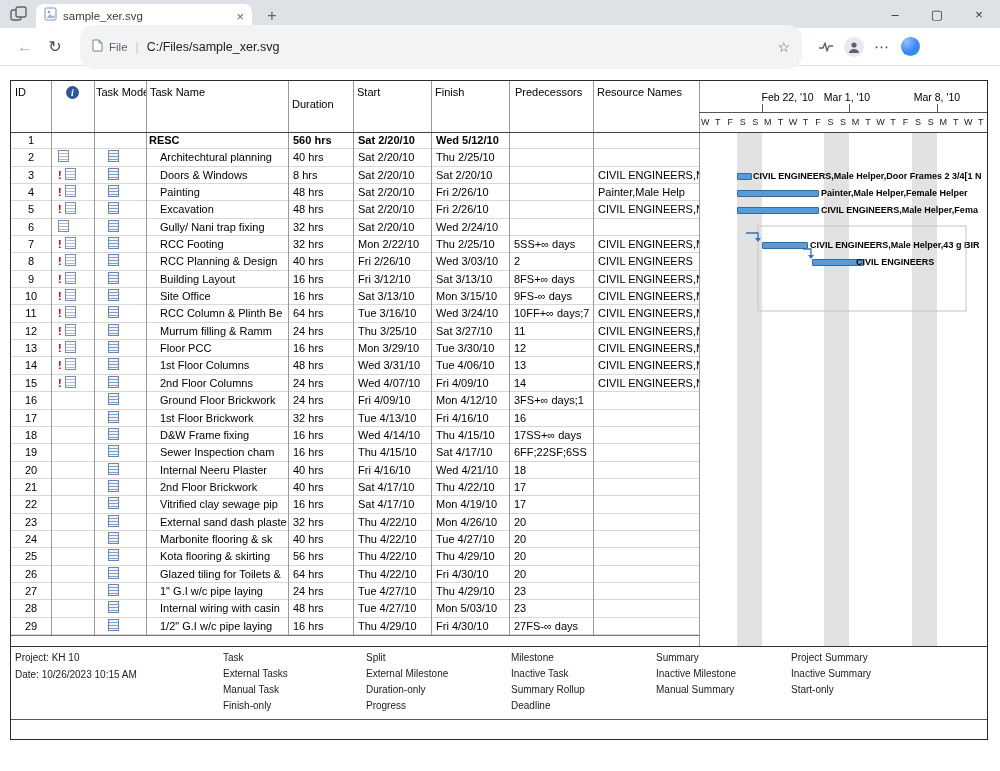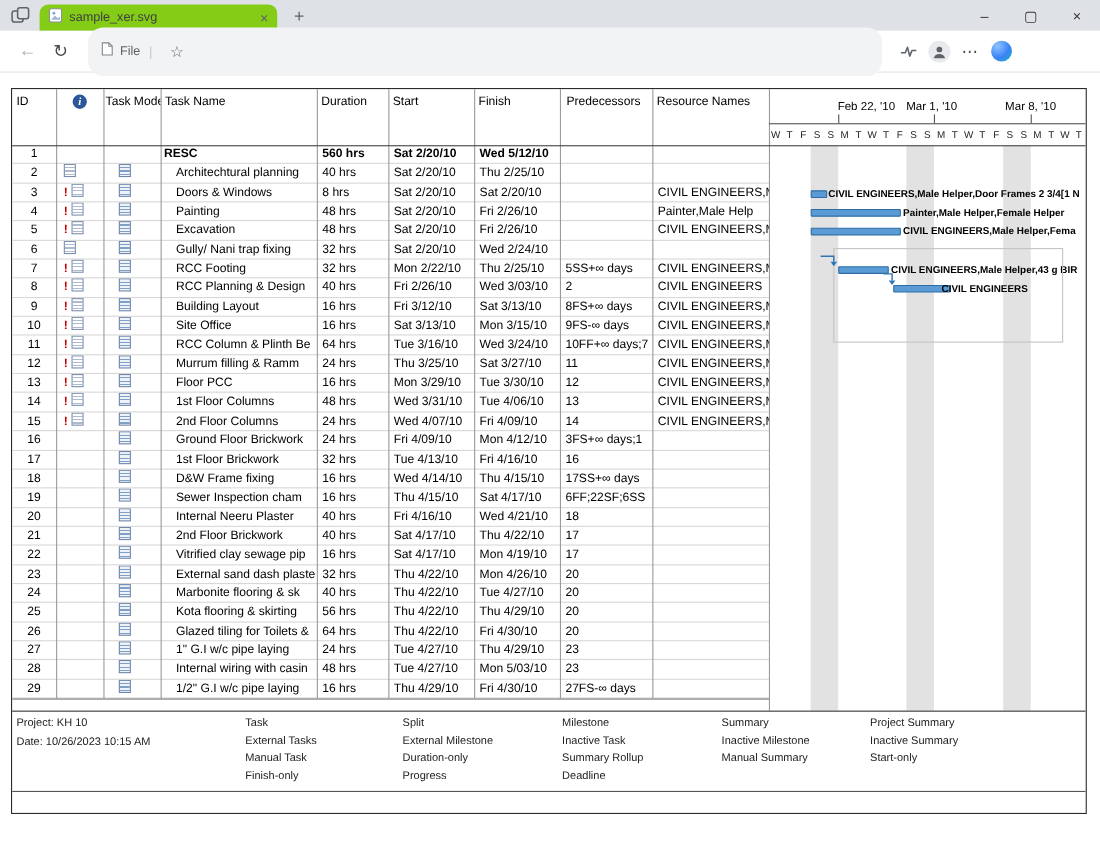--- a/index.html
+++ b/index.html
@@ -2,21 +2,21 @@
 <html><head>
 <meta charset="utf-8">
 <style>
   html,body{margin:0;padding:0;background:#fff;}
   .win{position:relative;width:1000px;height:771px;background:#fff;overflow:hidden;
        font-family:"Liberation Sans",sans-serif;color:#202124;}
 
   
   .tabstrip{position:absolute;left:0;top:0;width:100%;height:28px;background:#dee1e6;}
   .tab-actions{position:absolute;left:10px;top:6px;width:18px;height:16px;}
-  .tab{position:absolute;left:36px;top:4px;width:216px;height:24px;background:#84cc16;
+  .tab{position:absolute;left:36px;top:4px;width:216px;height:24px;background:#ffffff;
        border-radius:8px 8px 0 0;display:flex;align-items:center;padding:0 8px;box-sizing:border-box;}
   .tab-title{font-size:11.5px;color:#3c4043;margin-left:6px;white-space:nowrap;overflow:hidden;flex:1;}
   .tab-close{font-size:13px;color:#5f6368;margin-left:6px;cursor:default;}
   .newtab{position:absolute;left:260px;top:4px;width:24px;height:24px;text-align:center;line-height:24px;
           font-size:16px;color:#5f6368;}
   .wctls{position:absolute;right:0;top:0;height:28px;display:flex;}
   .wctl{width:42px;height:28px;display:flex;align-items:center;justify-content:center;font-size:13px;color:#333;}
 
   .toolbar{position:absolute;left:0;top:28px;width:100%;height:38px;background:#fff;
            border-bottom:1px solid #e0e3e7;display:flex;align-items:center;padding:0 10px;box-sizing:border-box;}
@@ -36,21 +36,21 @@
            background:radial-gradient(circle at 30% 25%,#8ec5ff 0%,#3b82f6 55%,#14b8c4 100%);}
 
   
   .sheet{position:absolute;left:10px;top:80px;width:978px;height:660px;border:1px solid #2b2b2b;
          background:#fff;overflow:hidden;box-sizing:border-box;}
   .h{position:absolute;top:0;font-size:11px;color:#000;padding:5px 0 0 4px;box-sizing:border-box;white-space:nowrap;overflow:hidden;}
   .h-id{left:0;width:40px;}
   .h-info{left:40px;width:43px;text-align:center;padding-left:0;}
   .h-mode{left:83px;width:52px;padding-left:2px;}
   .h-name{left:135px;width:142px;}
-  .h-dur{left:277px;width:65px;}
+  .h-dur{left:277px;width:65px;margin-top:12px;}
   .h-start{left:342px;width:78px;}
   .h-fin{left:420px;width:78px;}
   .h-pred{left:500px;width:84px;}
   .h-res{left:582px;width:106px;}
   .iinfo{display:inline-block;width:13px;height:13px;border-radius:50%;background:#2b579a;color:#fff;
          font-size:10px;font-weight:bold;line-height:13px;text-align:center;font-family:"Liberation Serif",serif;font-style:italic;}
 
   .vline{position:absolute;top:0;width:1px;background:#9a9a9a;}
   .hline{position:absolute;height:1px;background:#555;}
 
@@ -124,20 +124,21 @@
     <div class="navbtn active">↻</div>
     <div class="addr">
       <span>
         <svg width="11" height="13" viewBox="0 0 11 13">
             <path d="M1 1h6l3 3v8H1z" fill="#fff" stroke="#80868b"></path>
             <path d="M7 1v3h3" fill="none" stroke="#80868b"></path>
           </svg>
       </span>
       <span class="addr-file">File</span>
       <span class="addr-sep">|</span>
+      <span class="addr-url">C:/Files/sample_xer.svg</span>
       <span class="addr-star">☆</span>
     </div>
     <div class="tbi">
       <svg width="16" height="14" viewBox="0 0 16 14">
           <path d="M1 8h4l2-5 2 8 2-5h4" fill="none" stroke="#5f6368" stroke-width="1.4" stroke-linejoin="round"></path>
         </svg>
     </div>
     <div class="tbi">
       <span class="avatar">
           <svg width="14" height="14" viewBox="0 0 14 14">

